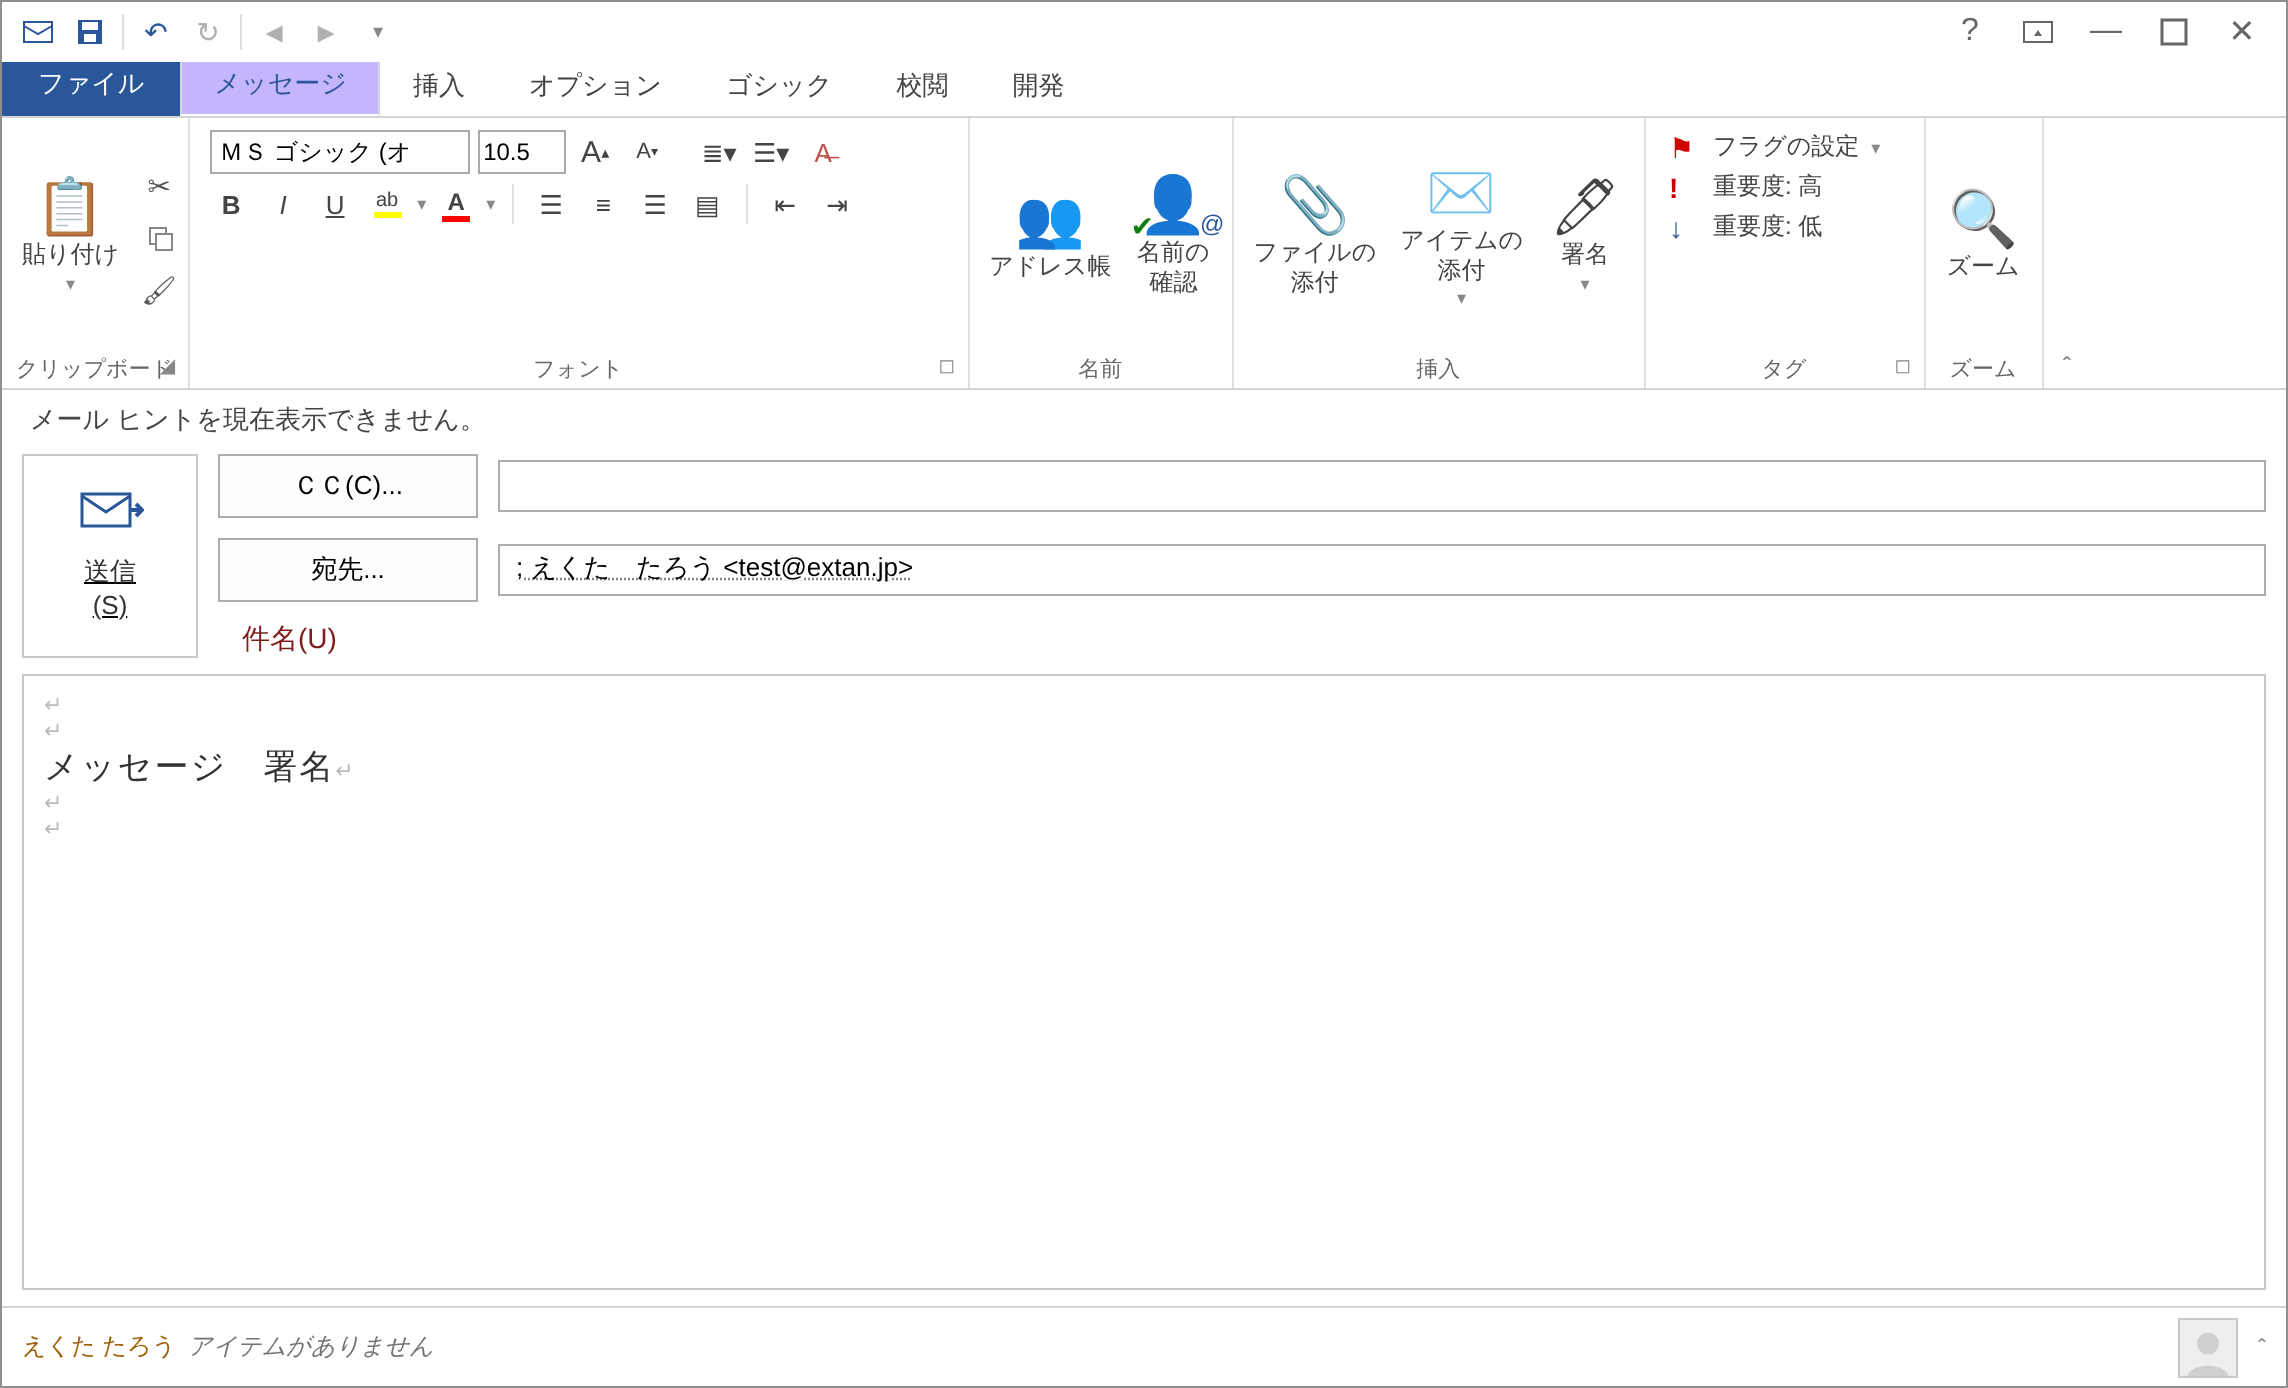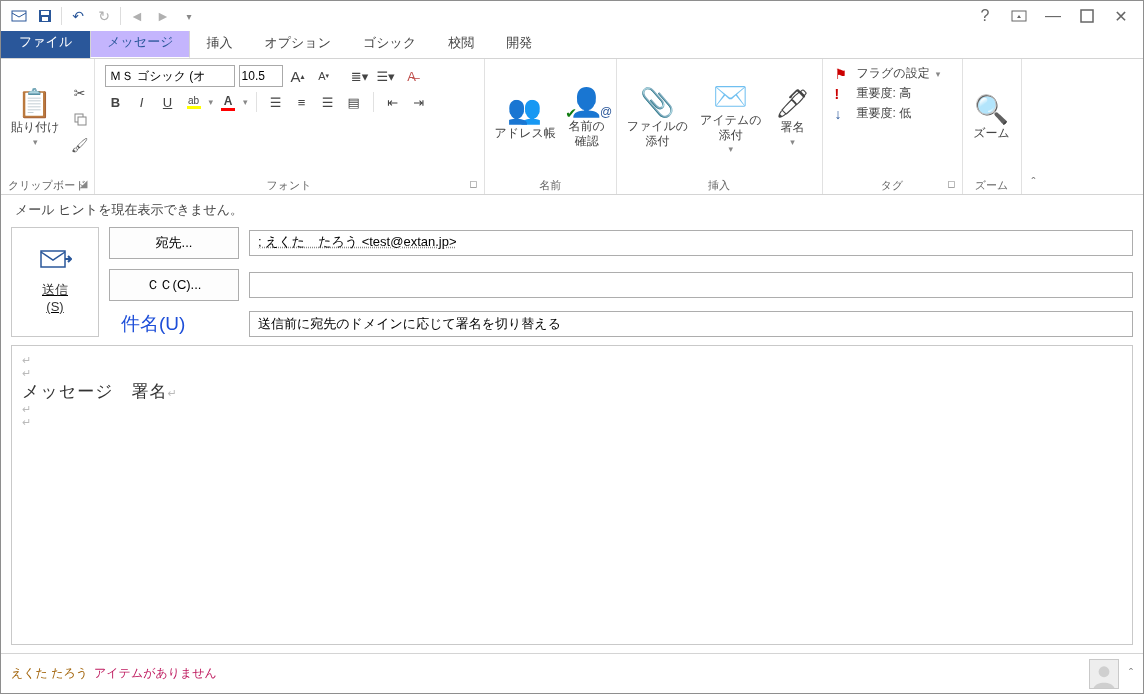--- a/index.html
+++ b/index.html
@@ -53,21 +53,21 @@
 .hintbar { padding: 6px 14px; font-size: 13px; color: #444; }
 
 
 .headerwrap { display: flex; padding: 2px 10px 4px; }
 .sendbox { width: 88px; border: 1px solid #c9c9c9; display: flex; flex-direction: column; align-items: center; justify-content: center; gap: 6px; margin-right: 10px; padding:12px 0;text-decoration:underline;}
 .sendbox .ic { font-size: 22px; color:#2a579a; }
 .sendbox .lbl { text-align: center; font-size: 13px; color: #333; white-space:pre; line-height:1.3;}
 .fields { flex: 1; display: flex; flex-direction: column; gap: 10px; }
 .fieldrow { display: flex; align-items: center; gap: 10px; }
 .fieldbtn { width: 130px; height: 32px; border: 1px solid #adadad; background: #fdfdfd; font-size: 13px; display:flex; align-items:center; justify-content:center;}
-.fieldlabel { width: 130px; font-size: 19px; color:#1d4ed8; padding-left:12px;}
+.fieldlabel { width: 130px; font-size: 14px; color:#7f1d1d; padding-left:12px;}
 .fieldinput { flex: 1; height: 26px; border: 1px solid #adadad; padding: 2px 8px; font-size: 13px; }
 .dotted { text-decoration:underline dotted #888; }
 
 
 .bodywrap { flex: 1; margin: 4px 10px 8px; border: 1px solid #c9c9c9; padding: 8px 10px; font-size: 15px; color: #333; overflow:auto;}
 .para-mark{ color:#bbb; font-size:11px;}
 .sigline{ font-size:17px; letter-spacing:1px;}
 
 
 .statusbar { height: 40px; border-top: 1px solid #d4d4d4; display: flex; align-items: center; padding: 0 10px; font-size: 12px; color: #555; }
@@ -274,46 +274,45 @@
           <rect x="3" y="3" width="24" height="16" fill="none" stroke="#2a579a" stroke-width="1.5"></rect>
           <path d="M3 4 L15 12 L27 4" fill="none" stroke="#2a579a" stroke-width="1.5"></path>
           <path d="M27 11 L33 11" stroke="#2a579a" stroke-width="2"></path>
           <path d="M30 8 L33 11 L30 14" fill="none" stroke="#2a579a" stroke-width="2"></path>
         </svg></span>
     <span class="lbl">送信
 (S)</span>
   </div>
   <div class="fields">
     <div class="fieldrow">
+      <button class="fieldbtn">ＣＣ(C)...</button>
+      <input class="fieldinput" value="" style="">
+    </div>
+    <div class="fieldrow">
       <button class="fieldbtn">宛先...</button>
       <div class="fieldinput"><span class="dotted">; えくた　たろう &lt;test@extan.jp&gt;</span></div>
     </div>
     <div class="fieldrow">
-      <button class="fieldbtn">ＣＣ(C)...</button>
-      <input class="fieldinput" value="" style="">
-    </div>
-    <div class="fieldrow">
       <div class="fieldlabel">件名(U)</div>
-      <input class="fieldinput" value="送信前に宛先のドメインに応じて署名を切り替える" style="">
     </div>
   </div>
 </div>
 
 <div class="bodywrap">
   <div class="para-mark">↵</div>
   <div class="para-mark">↵</div>
   <div class="sigline"><span>メッセージ　署名</span><span class="para-mark">↵</span></div>
   <div class="para-mark">↵</div>
   <div class="para-mark">↵</div>
 </div>
 
 <div class="statusbar">
   <span style="color:#a16207;">えくた たろう</span>
   <span style="width:6px;"></span>
-  <span style="color:#be185d;">アイテムがありません</span>
+  <span style="color:#737373;font-style:italic;">アイテムがありません</span>
   <span class="spacer"></span>
   <div class="avatar">
       <svg viewBox="0 0 24 24">
         <circle cx="12" cy="9" r="5" fill="#cfcfcf"></circle>
         <path d="M2 26 C2 17 22 17 22 26 Z" fill="#cfcfcf"></path>
       </svg>
     </div>
   <span style="width:10px;"></span>
   <span style="color:#888;">ˆ</span>
 </div>

